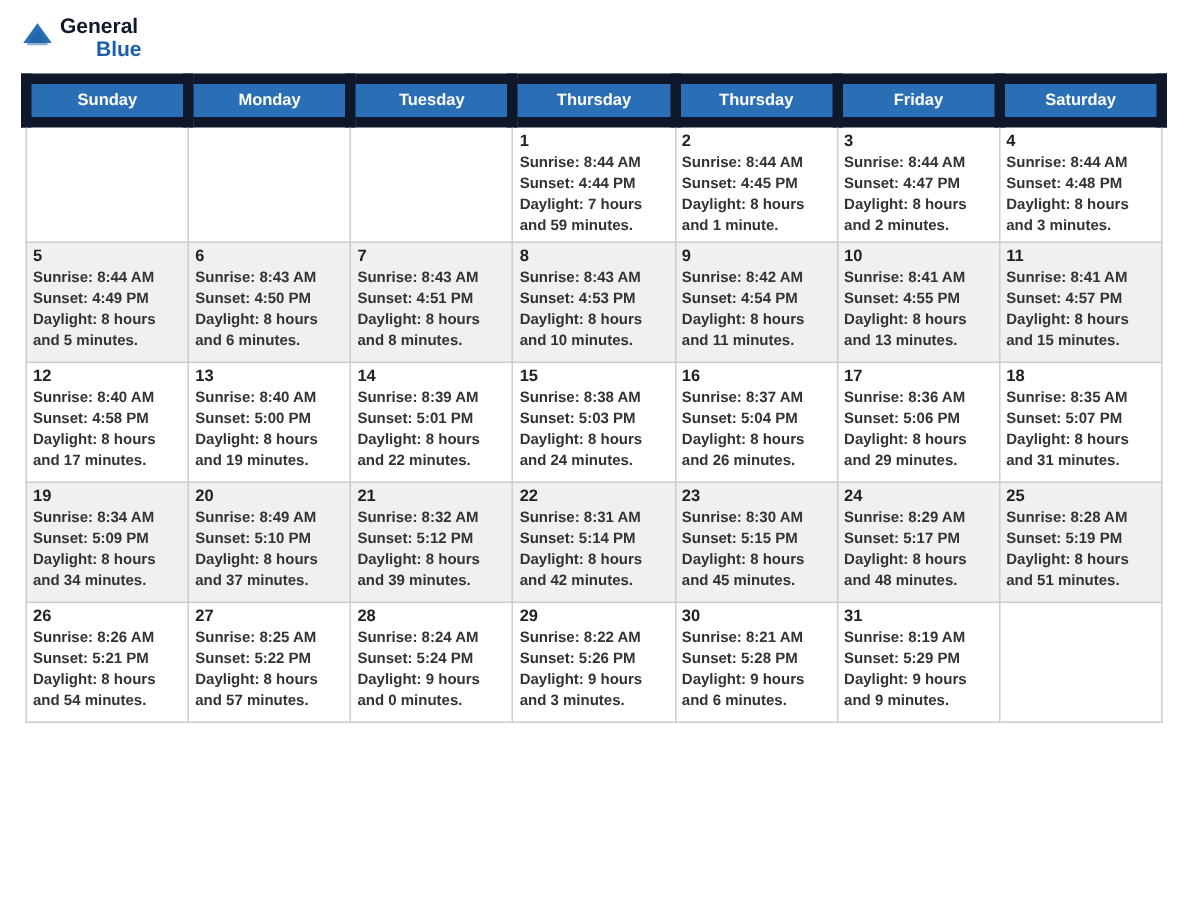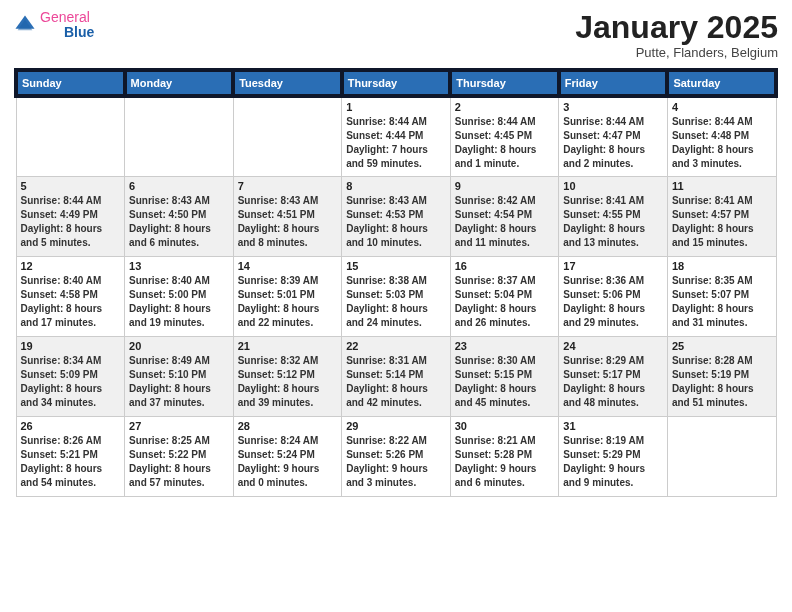--- a/index.html
+++ b/index.html
@@ -27,22 +27,22 @@
       align-items: center;
       gap: 2px;
     }
     .logo-text {
       display: flex;
       flex-direction: column;
       line-height: 1.1;
     }
     .logo-general {
       font-size: 14px;
-      font-weight: normal;
-      color: #ec4899;
+      font-weight: bold;
+      color: #0f172a;
     }
     .logo-blue {
       font-size: 14px;
       font-weight: bold;
       color: #1a5fa8;
       padding-left: 24px;
     }
     .logo-icon {
       width: 22px;
       height: 22px;
@@ -65,22 +65,22 @@
       width: 100%;
       border-collapse: collapse;
       table-layout: fixed;
     }
     .calendar th {
       background: #2a6eb5;
       color: #fff;
       font-size: 11px;
       font-weight: bold;
       padding: 5px 4px;
-      text-align: left;
-      border: 4px solid #0f172a;
+      text-align: center;
+      border: 7px solid #0f172a;
     }
     .calendar td {
       border: 1px solid #ccc;
       vertical-align: top;
       padding: 3px 4px;
       height: 80px;
       background: #fff;
     }
     .calendar tr:nth-child(even) td {
       background: #f5f5f5;
@@ -114,24 +114,20 @@
   <div class="header">
     <div class="logo">
       <svg class="logo-icon" viewBox="0 0 30 30">
         <polygon points="15,2 28,20 2,20" fill="#2a6eb5"></polygon>
         <polygon points="15,8 25,22 5,22" fill="#1a5fa8" opacity="0.5"></polygon>
       </svg>
       <div class="logo-text">
         <span class="logo-general">General</span>
         <span class="logo-blue">Blue</span>
       </div>
-    </div>
-    <div class="title-section">
-      <div class="month-title">January 2025</div>
-      <div class="subtitle">Putte, Flanders, Belgium</div>
     </div>
   </div>
 
   <table class="calendar">
     <thead>
       <tr>
         <th>Sunday</th>
         <th>Monday</th>
         <th>Tuesday</th>
         <th>Thursday</th>

